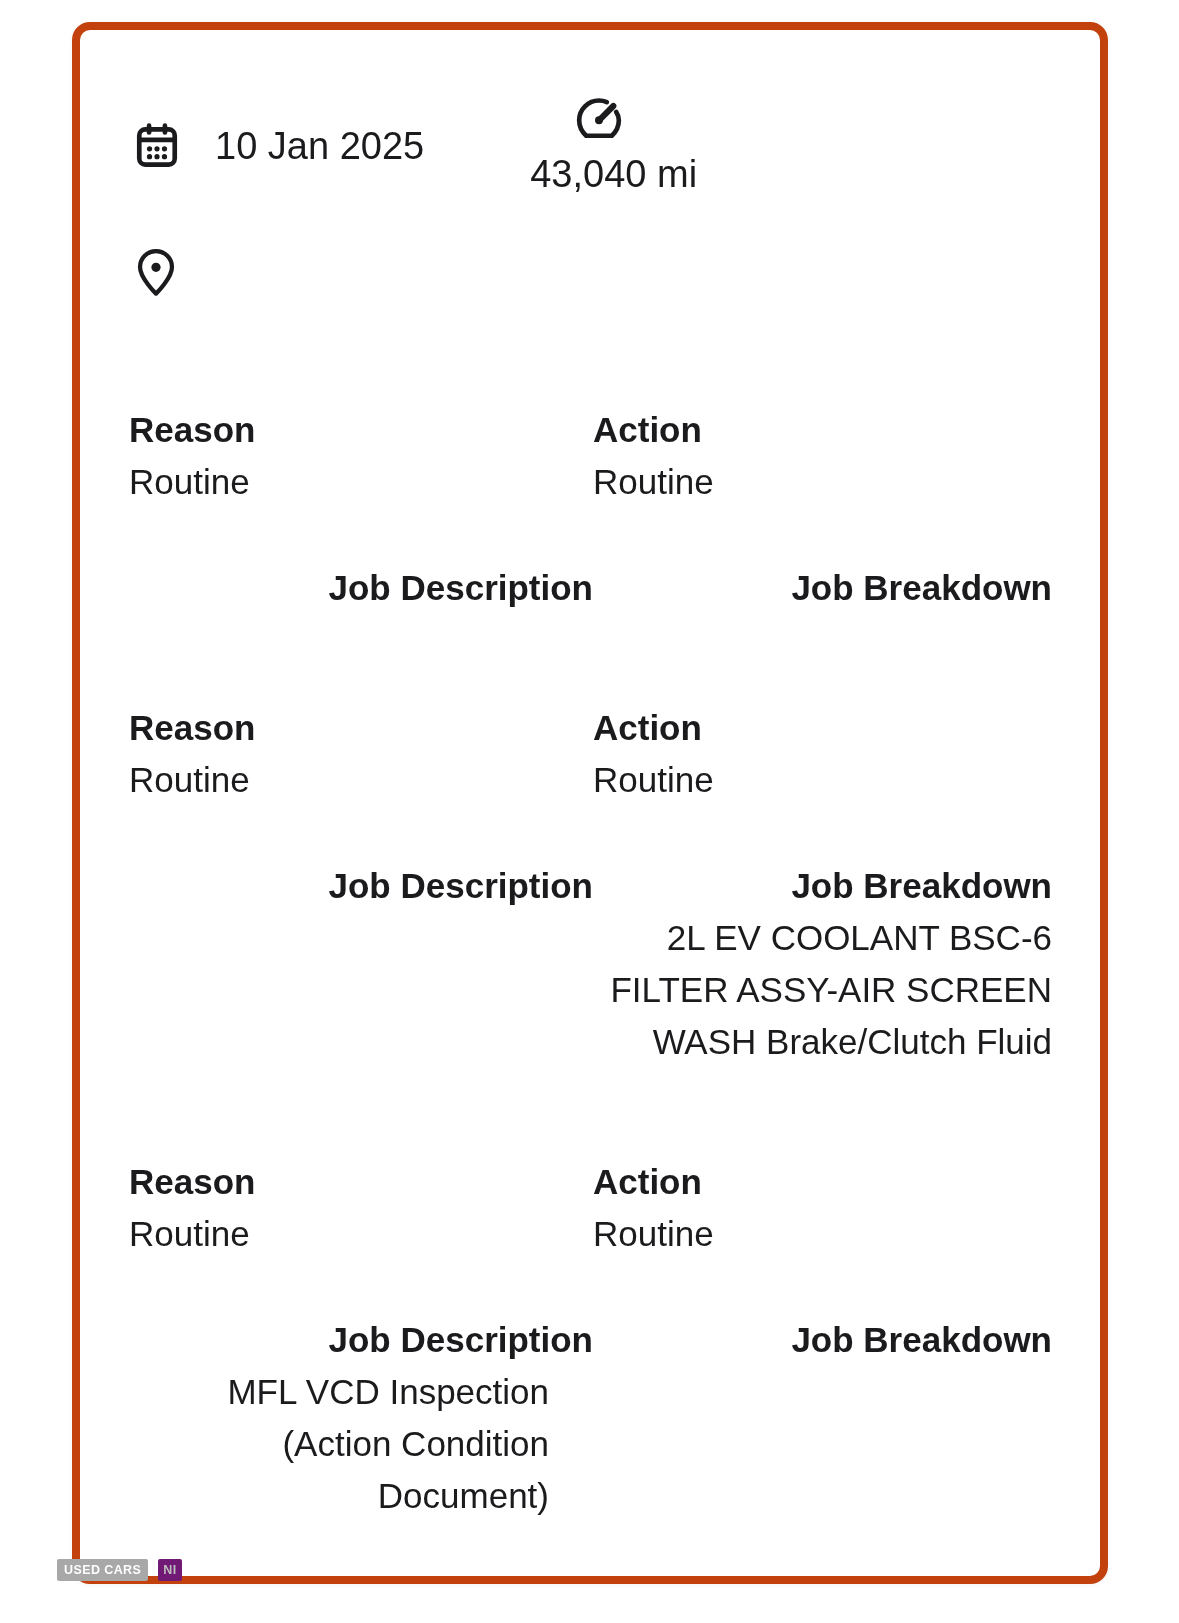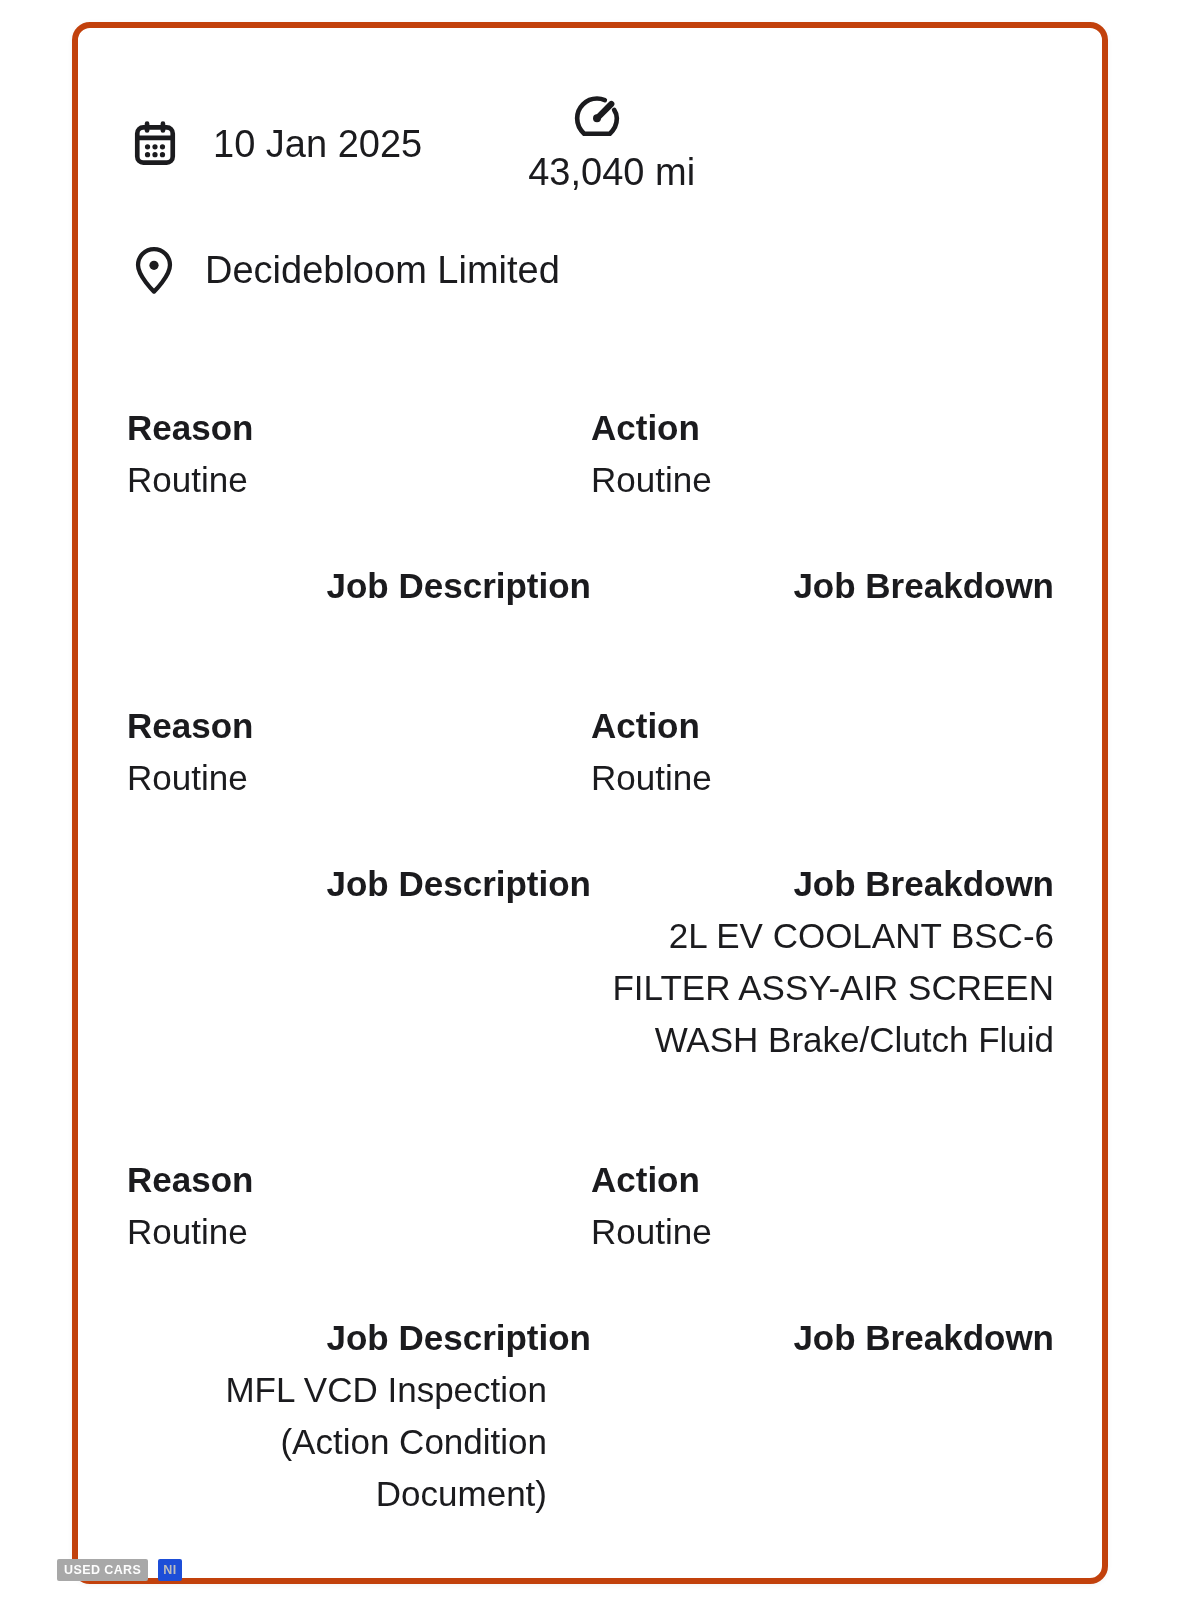--- a/index.html
+++ b/index.html
@@ -11,21 +11,21 @@
     font-family: "Liberation Sans", "DejaVu Sans", sans-serif;
     color: #1b1b1e;
     -webkit-font-smoothing: antialiased;
   }
   .card {
     position: absolute;
     left: 72px; top: 22px;
     width: 1036px; height: 1562px;
     box-sizing: border-box;
     background: #ffffff;
-    border: 6px solid #c2410c;
+    border: 8px solid #c2410c;
     border-radius: 18px;
     box-shadow: 0 1px 5px rgba(0,0,0,0.05);
     padding: 60px 48px 0 49px;
   }
   .header-row { display: flex; align-items: center; }
   .header-item { display: flex; align-items: center; }
   .header-item .icon { flex: 0 0 auto; display: block; }
   .header-item .hd-text { margin-left: 30px; font-size: 38px; line-height: 56px; }
   .header-item + .header-item { margin-left: 76px; flex-direction: column; }
   .header-row.location { margin-top: 40px; }
@@ -62,21 +62,21 @@
   .wm-badge {
     display: inline-block;
     font-size: 12.5px;
     font-weight: 700;
     letter-spacing: 0.4px;
     padding: 4px 7px;
     border-radius: 2px;
     line-height: 14px;
   }
   .wm-primary { background: #a8a8a8; color: #fdfdfd; }
-  .wm-secondary { background: #1d4ed8; color: #bdbdbd; padding: 4px 5px; }
+  .wm-secondary { background: #701a75; color: #bdbdbd; padding: 4px 5px; }
 
   svg { display: block; }
 </style>
 </head>
 <body>
 
 <section class="card">
 
   <div class="header-row">
     <div class="header-item">
@@ -110,21 +110,20 @@
     </div>
   </div>
 
   <div class="header-row location">
     <span class="icon">
       <svg width="54" height="60" viewBox="0 0 24 24" fill="none" stroke="#1b1b1e" stroke-width="1.9" stroke-linecap="round" stroke-linejoin="round">
         <path d="M12 21.6 C12 21.6 4.9 14.8 4.9 9.8 A7.1 7.1 0 0 1 19.1 9.8 C19.1 14.8 12 21.6 12 21.6 Z"></path>
         <circle cx="12" cy="9.9" r="2.05" fill="#1b1b1e" stroke="none"></circle>
       </svg>
     </span>
-    <span class="hd-text">Decidebloom Limited</span>
   </div>
 
   <div class="records">
 
     <article class="record">
       <div class="pair-row">
         <div class="field">
           <div class="field-label">Reason</div>
           <div class="field-value">Routine</div>
         </div>

